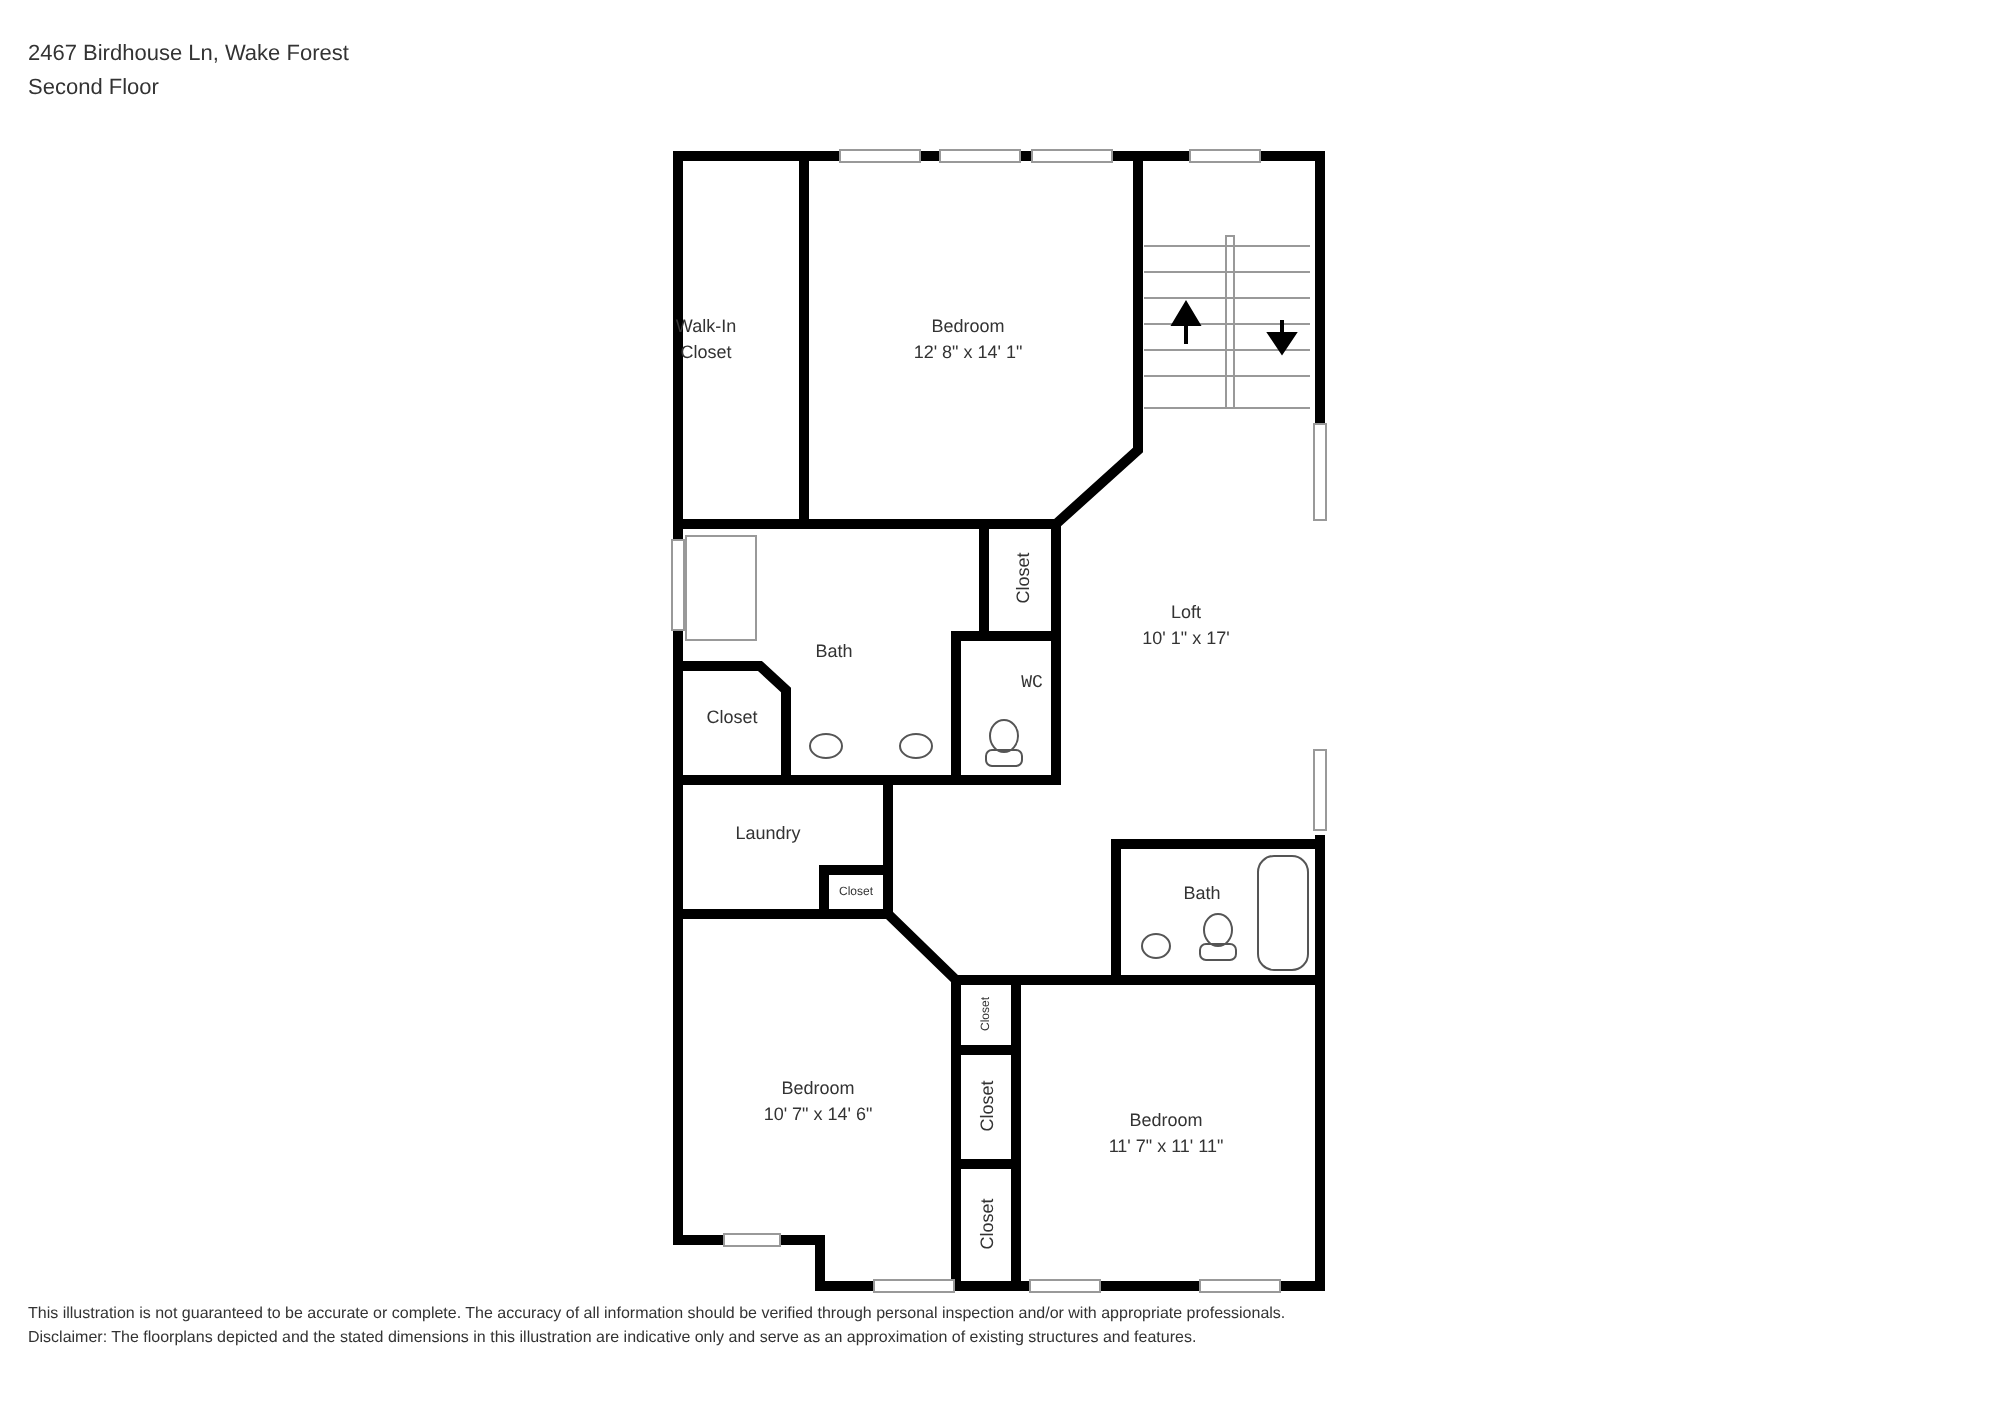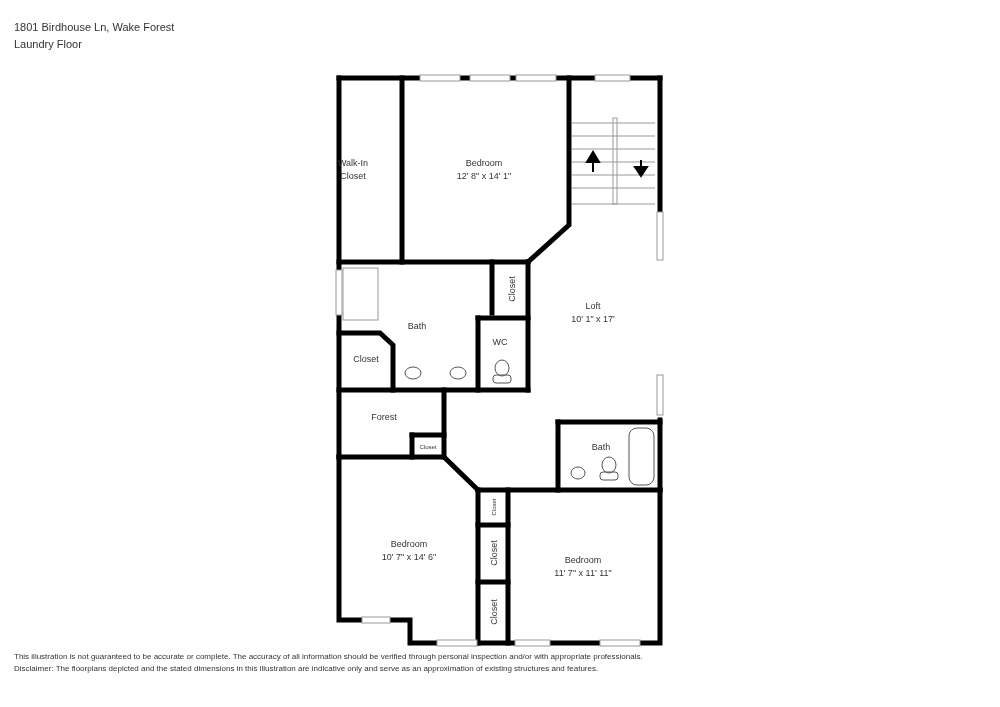--- a/index.html
+++ b/index.html
@@ -7,22 +7,22 @@
   .hdr{position:absolute;left:14px;font-size:11px;color:#333;}
   .disc{position:absolute;left:14px;font-size:8px;color:#333;text-align:right;}
   svg{position:absolute;left:0;top:0;}
   .lbl{position:absolute;font-size:9px;color:#333;text-align:center;line-height:13px;transform:translate(-50%,-50%);white-space:nowrap;}
   .lbl.sm{font-size:6px;}
   .lbl.rot{transform:translate(-50%,-50%) rotate(-90deg);}
 </style>
 </head>
 <body>
 
-<div class="hdr" style="top:21px">1801 Birdhouse Ln, Wake Forest</div>
-<div class="hdr" style="top:38px">Laundry Floor</div>
+<div class="hdr" style="top:21px">2467 Birdhouse Ln, Wake Forest</div>
+<div class="hdr" style="top:38px">Second Floor</div>
 
 <svg width="1000" height="707">
   <g fill="none" stroke="#000" stroke-width="5" stroke-linecap="square">
 
     <polyline points="339,78 660,78"></polyline>
     <polyline points="339,78 339,457"></polyline>
     <polyline points="339,457 339,620 410,620 410,643 660,643 660,490"></polyline>
     <polyline points="660,78 660,210"></polyline>
     <polyline points="660,420 660,490"></polyline>
 
@@ -108,28 +108,28 @@
     <div class="lbl" style="left: 593px; top: 313px;">
       <div>Loft</div>
       <div>10' 1" x 17'</div>
     </div>
     <div class="lbl" style="left: 417px; top: 326px;">
       <div>Bath</div>
     </div>
     <div class="lbl rot" style="left: 512px; top: 289px;">
       <div>Closet</div>
     </div>
-    <div class="lbl" style="left: 500px; top: 342px;">
+    <div class="lbl" style="left: 516px; top: 342px; font-family: Liberation Mono, monospace;">
       <div>WC</div>
     </div>
     <div class="lbl" style="left: 366px; top: 359px;">
       <div>Closet</div>
     </div>
     <div class="lbl" style="left: 384px; top: 417px;">
-      <div>Forest</div>
+      <div>Laundry</div>
     </div>
     <div class="lbl sm" style="left: 428px; top: 447px;">
       <div>Closet</div>
     </div>
     <div class="lbl" style="left: 601px; top: 447px;">
       <div>Bath</div>
     </div>
     <div class="lbl sm rot" style="left: 494px; top: 507px;">
       <div>Closet</div>
     </div>

